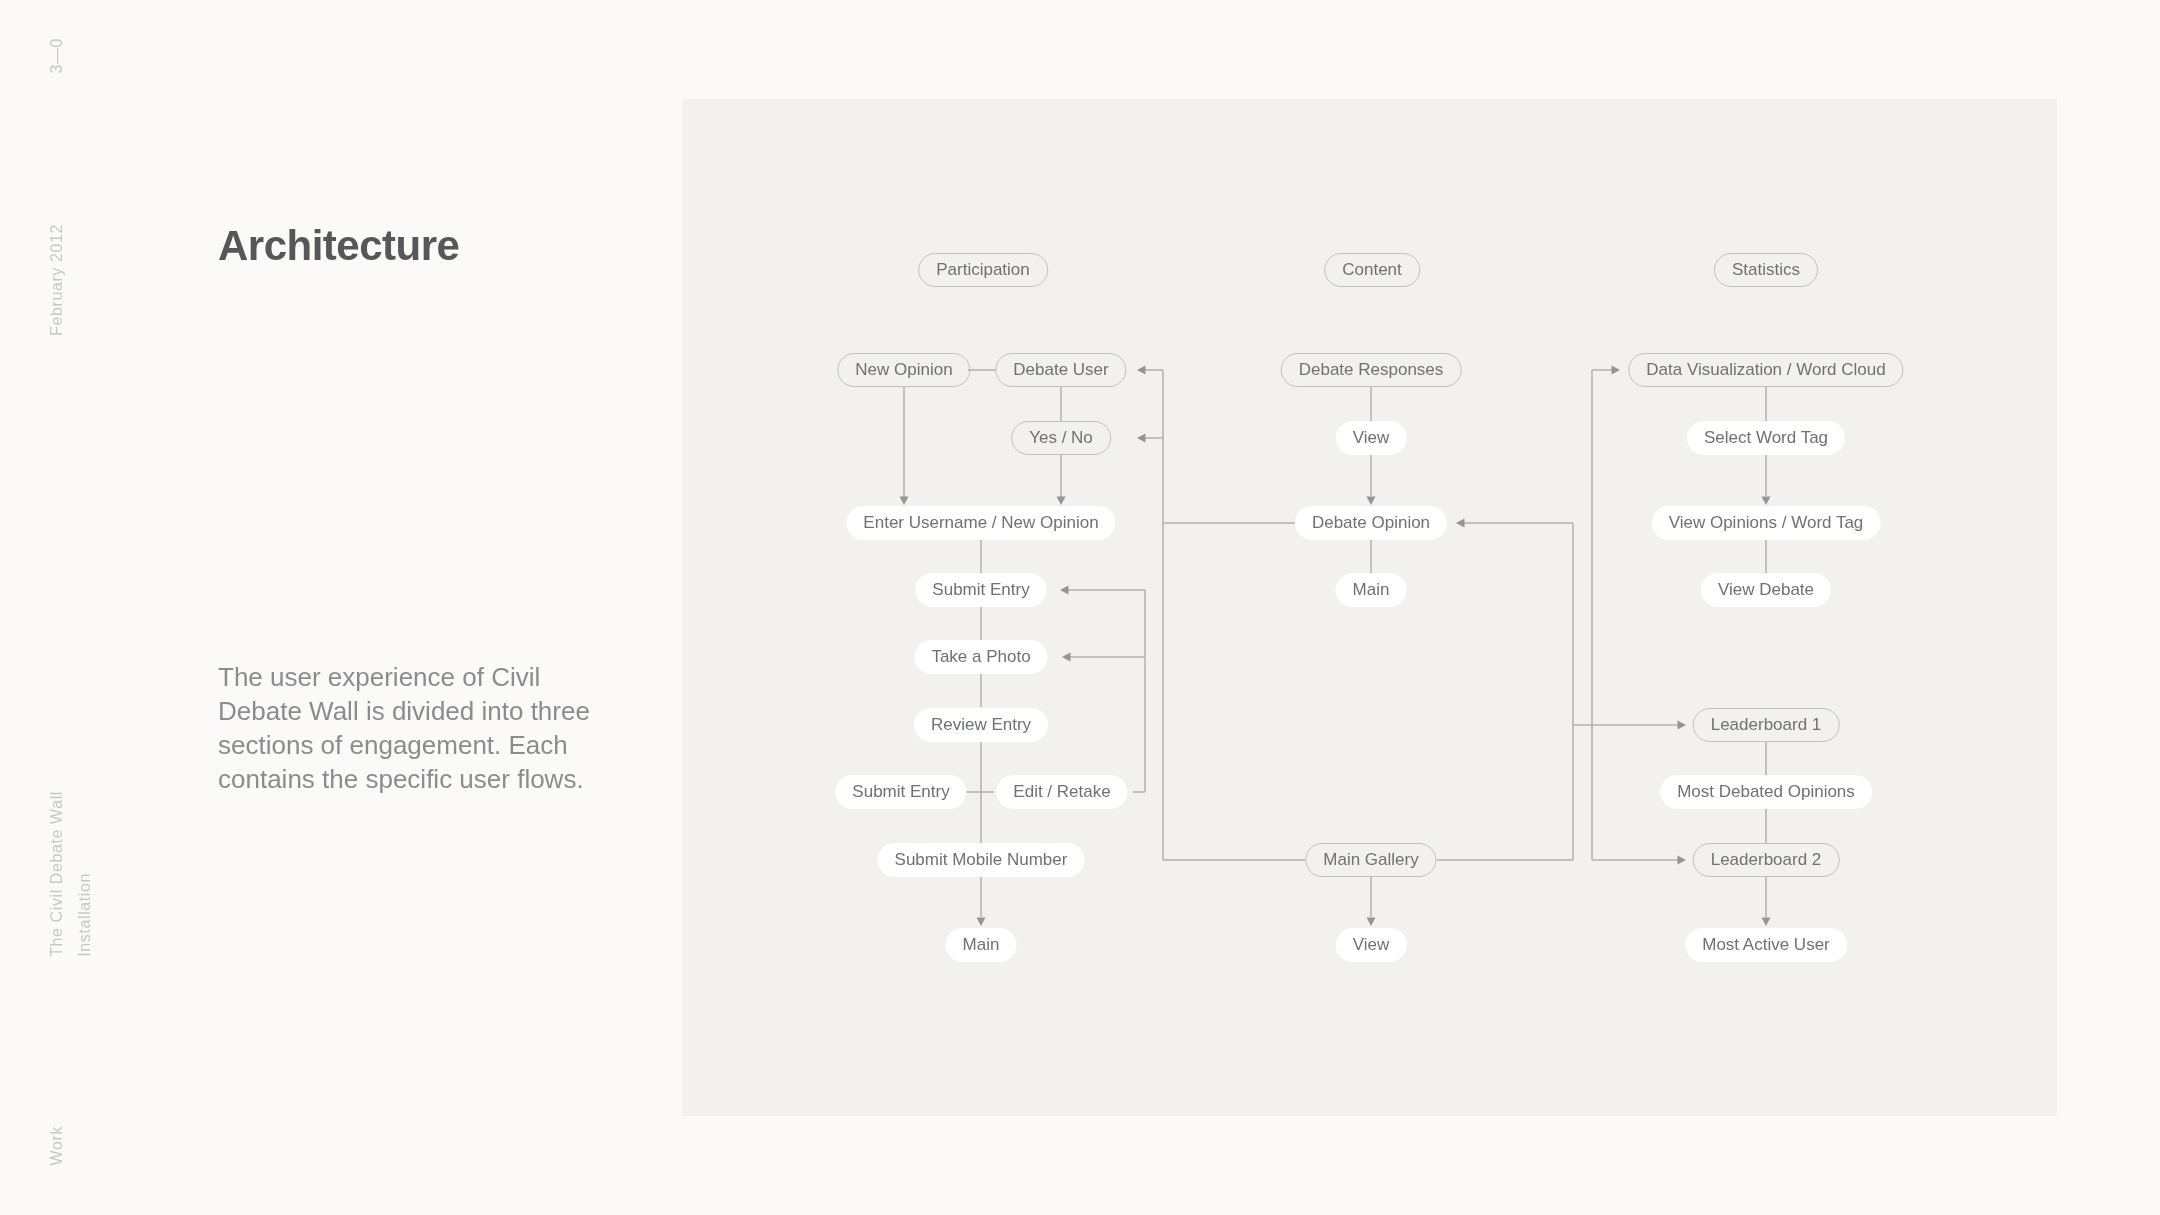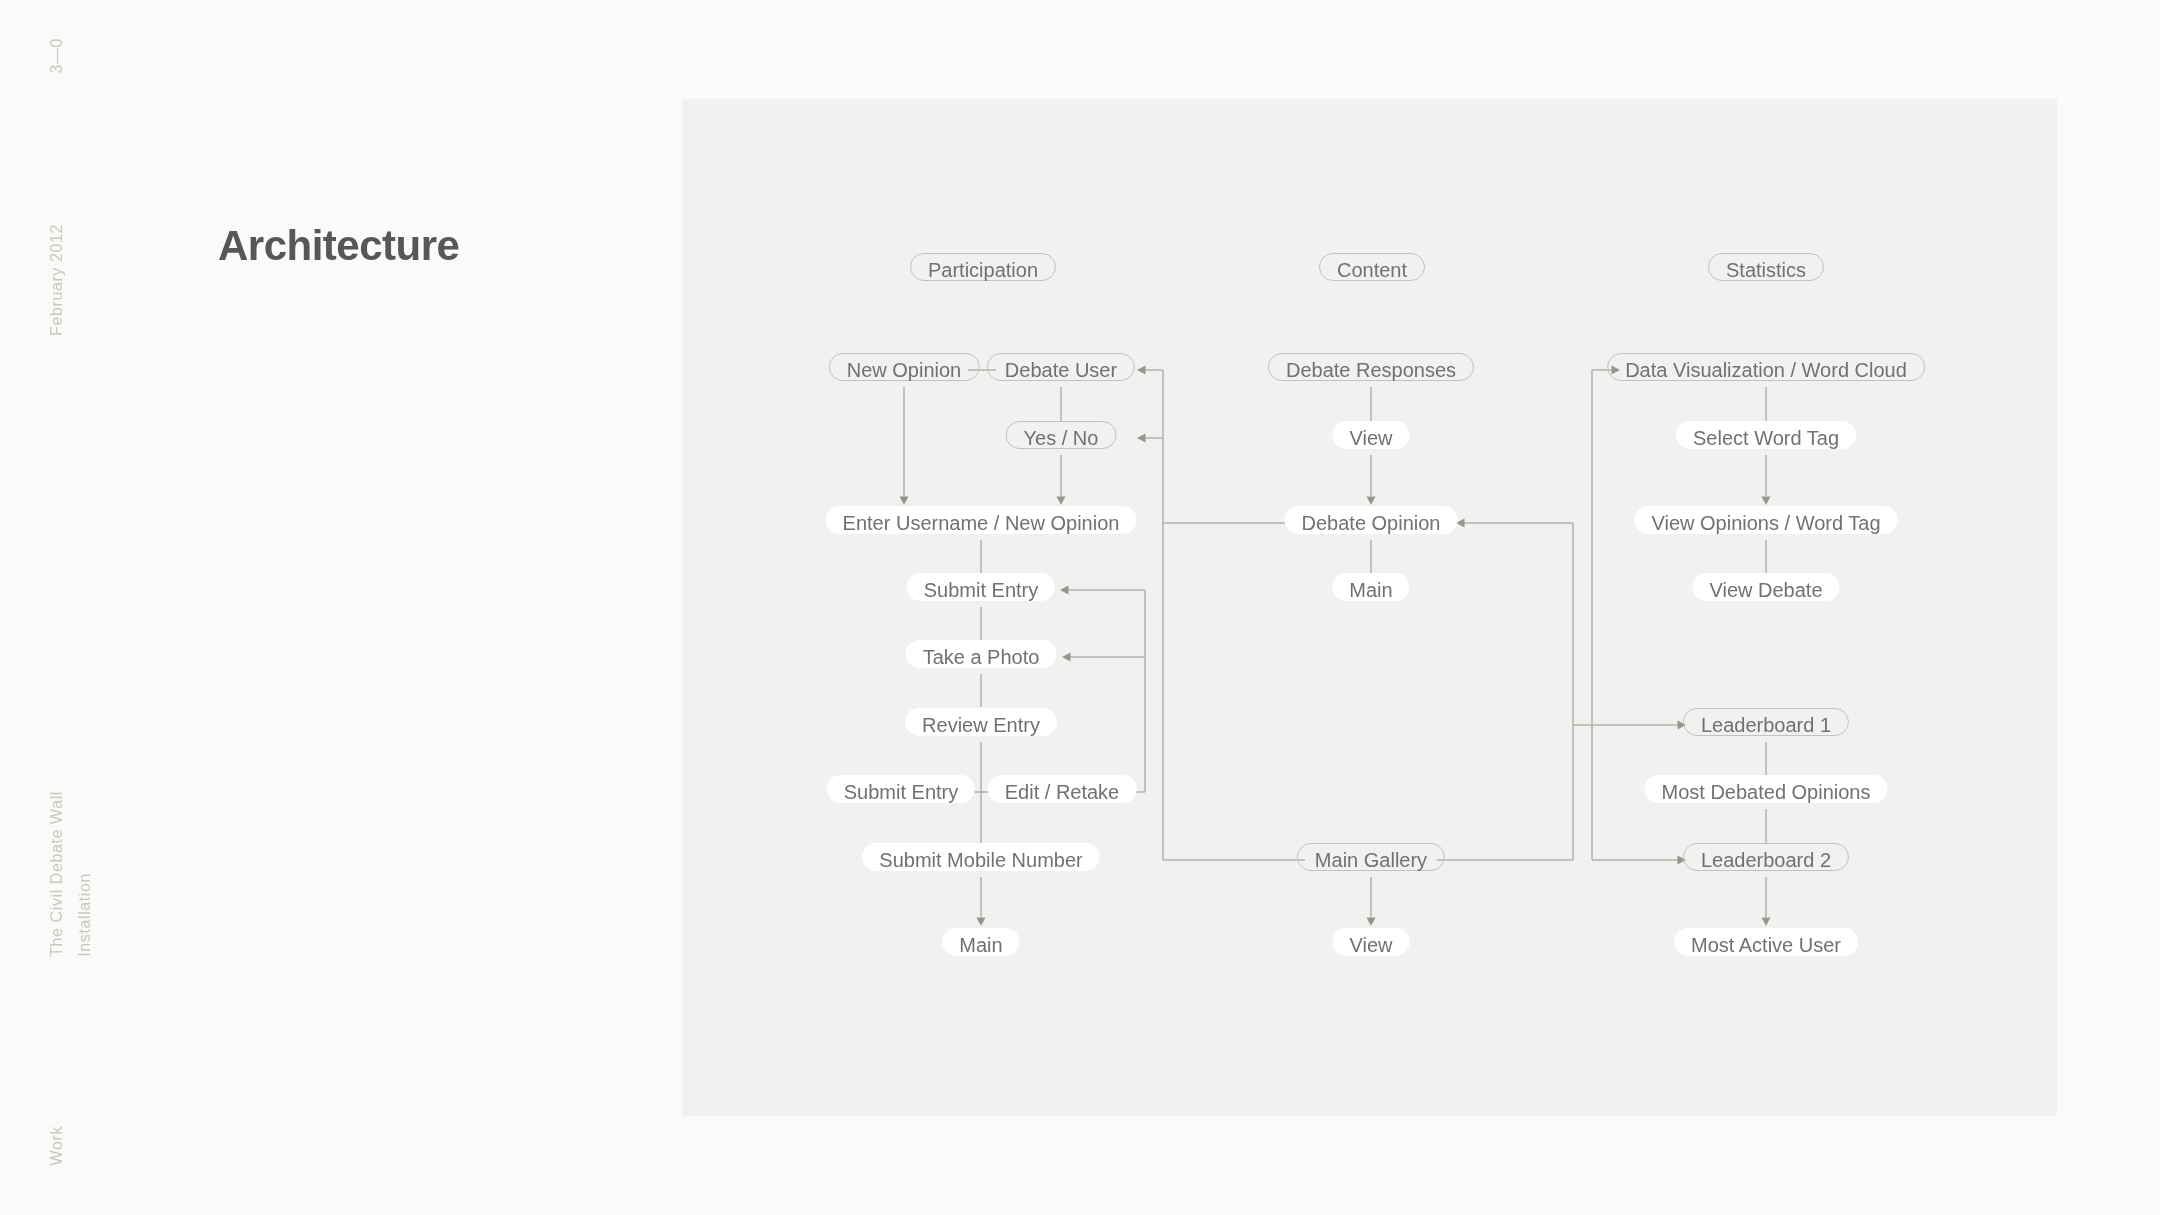--- a/index.html
+++ b/index.html
@@ -55,25 +55,25 @@
     background:var(--panel-bg);
   }
   .panel svg{
     position:absolute;
     left:0; top:0;
     width:100%; height:100%;
   }
   .pill{
     position:absolute;
     transform:translateX(-50%);
-    height:28px;
+    height:34px;
     line-height:32px;
     padding:0 17px;
     border-radius:17px;
-    font-size:20px;
+    font-size:17px;
     color:var(--text-pill);
     white-space:nowrap;
   }
   .pill.filled{
     background:var(--pill-fill);
     line-height:34px;
   }
   .pill.outlined{
     background:transparent;
     border:1.5px solid var(--pill-border);
@@ -85,20 +85,21 @@
 <body>
 
 <span class="rail-text" style="left:48px;top:38px">3—0</span>
 <span class="rail-text" style="left:48px;top:224px">February 2012</span>
 <span class="rail-text" style="left:48px;bottom:258px">The Civil Debate Wall</span>
 <span class="rail-text" style="left:76px;bottom:258px">Installation</span>
 <span class="rail-text" style="left:48px;bottom:50px">Work</span>
 
 <h1 class="page-title">Architecture</h1>
 <div class="intro">
+  <p>The user experience of Civil Debate Wall is divided into three sections of engagement. Each contains the specific user flows.</p>
 </div>
 
 <div class="panel">
   <svg viewBox="682 99 1375 1017">
 
     <g>
       <line x1="968" y1="370" x2="996" y2="370"></line>
     </g>
     <g>
       <line x1="904" y1="387" x2="904" y2="497"></line>

